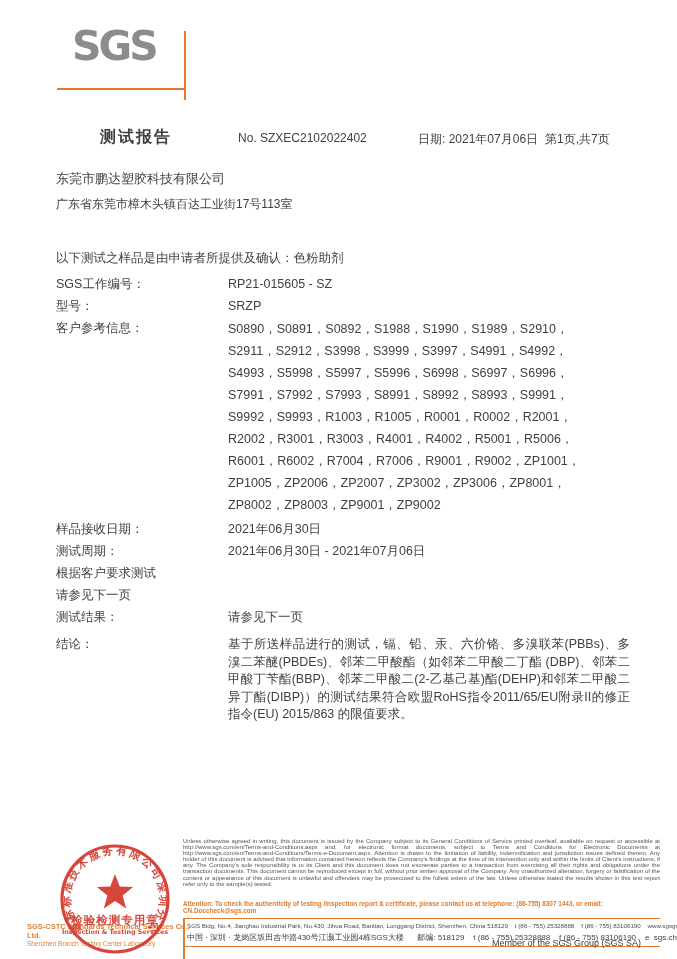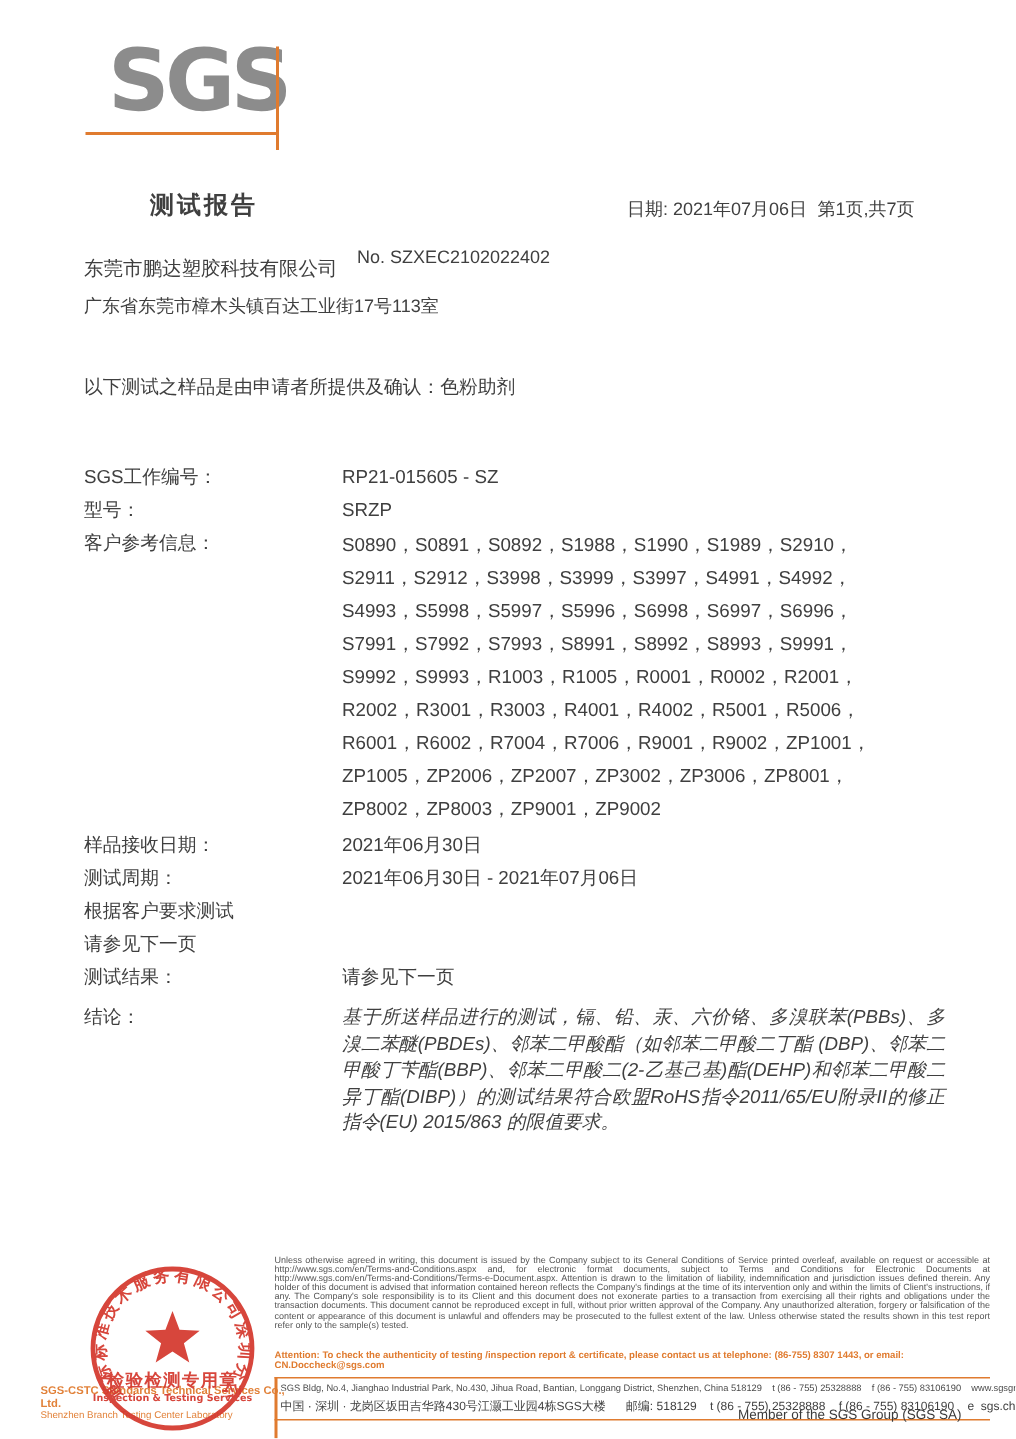--- a/index.html
+++ b/index.html
@@ -5,40 +5,40 @@
   :root{
     --orange:#e07b2f; --grey:#8c8c8c; --stamp_red:#d4372c; --text:#3f3f3f; --legal:#555555;
   }
   *{box-sizing:border-box;}
   body{margin:0;background:#ffffff;}
   .page{
     position:relative;width:677px;height:959px;background:#fff;overflow:hidden;
     font-family:"Liberation Sans","DejaVu Sans",sans-serif;color:var(--text);
   }
   
-  .logo-text{position:absolute;left:72px;top:26px;font-size:57px;line-height:1;font-weight:bold;
+  .logo-text{position:absolute;left:72px;top:26px;font-size:41px;line-height:1;font-weight:bold;
     color:var(--grey);letter-spacing:-3px;font-family:"DejaVu Sans",sans-serif;}
   .logo-hline{position:absolute;left:57px;top:88px;width:129px;height:2px;background:var(--orange);}
   .logo-vline{position:absolute;left:184px;top:31px;width:2px;height:69px;background:var(--orange);}
   
   .report-title{position:absolute;left:56px;top:127px;font-size:16px;font-weight:bold;letter-spacing:2px;margin-left:44px;}
   .hmeta{position:absolute;top:131px;font-size:12px;white-space:nowrap;}
-  .h-no{left:238px;margin-top:33px;} .h-date{left:418px;} .h-page{left:545px;}
+  .h-no{left:238px;} .h-date{left:418px;} .h-page{left:545px;}
   
   .applicant-company{position:absolute;left:56px;top:170px;font-size:13px;}
   .applicant-address{position:absolute;left:56px;top:196px;font-size:12px;}
   
   .sample-statement{position:absolute;left:56px;top:250px;font-size:12.5px;}
-  .fields{position:absolute;left:56px;top:276px;width:574px;font-size:12.5px;margin-top:34px;}
+  .fields{position:absolute;left:56px;top:276px;width:574px;font-size:12.5px;}
   .frow{display:flex;margin-bottom:5px;}
   .frow .lbl{width:172px;flex:none;line-height:17px;}
   .frow .val{flex:1;line-height:17px;}
   .frow.ref .val{white-space:pre-line;line-height:22px;margin-top:-2px;}
   .frow.conclusion{margin-top:10px;}
-  .frow.conclusion .val{line-height:17.5px;text-align:justify;font-style:italic;}
+  .frow.conclusion .val{line-height:17.5px;text-align:justify;}
   
   .footer-legal{position:absolute;left:183px;top:838px;width:477px;font-size:6px;line-height:6.1px;
     color:var(--legal);text-align:justify;}
   .footer-attention{position:absolute;left:183px;top:900px;width:477px;font-size:6.4px;line-height:7.4px;
     color:var(--orange);font-weight:bold;}
   .addr-block{position:absolute;left:183px;top:918px;width:477px;border-top:1px solid var(--orange);
     border-bottom:1px solid var(--orange);padding:1px 0 2px 4px;}
   .addr-en{font-size:6.2px;line-height:11px;white-space:pre;color:#4a4a4a;}
   .addr-cn{font-size:8px;line-height:13px;white-space:pre;color:#3f3f3f;}
   .footer-vline{position:absolute;left:183px;top:918px;width:2px;height:41px;background:var(--orange);}

